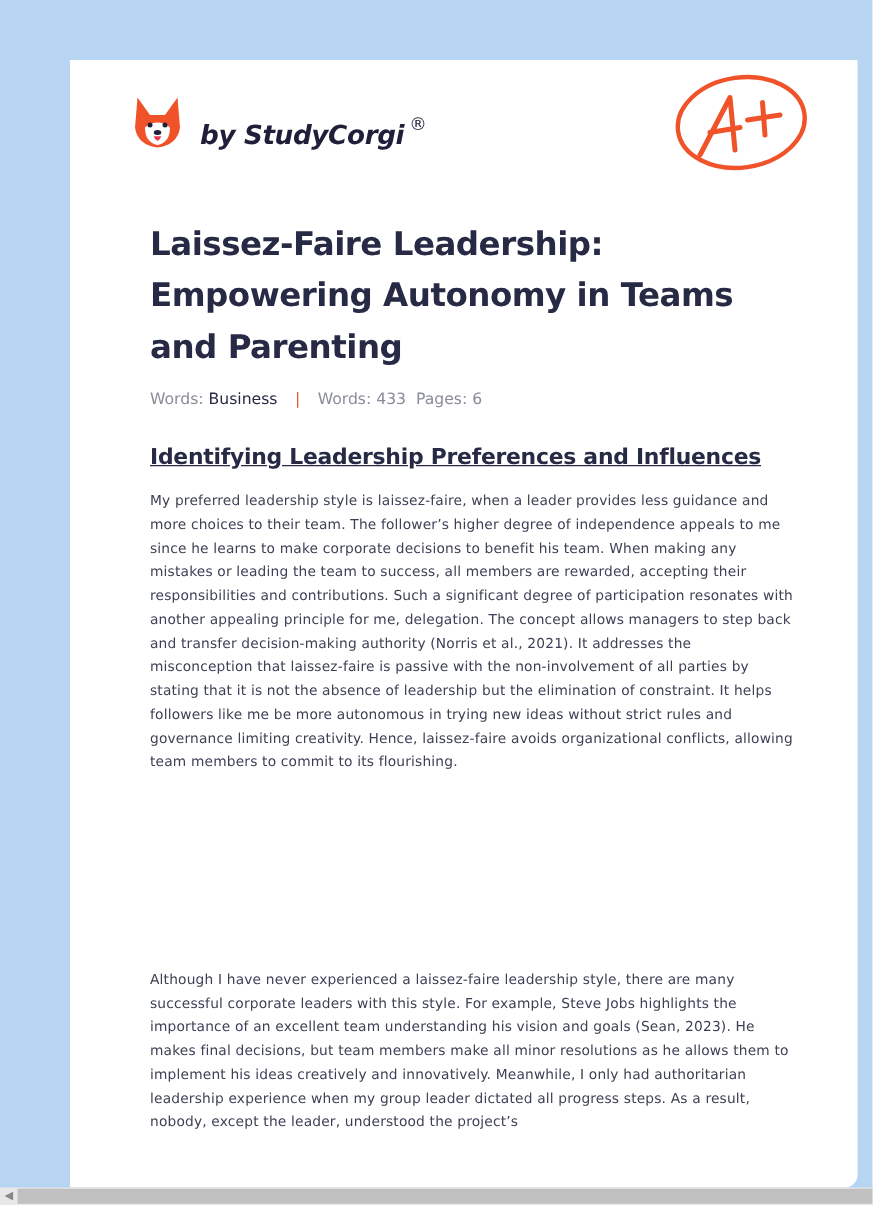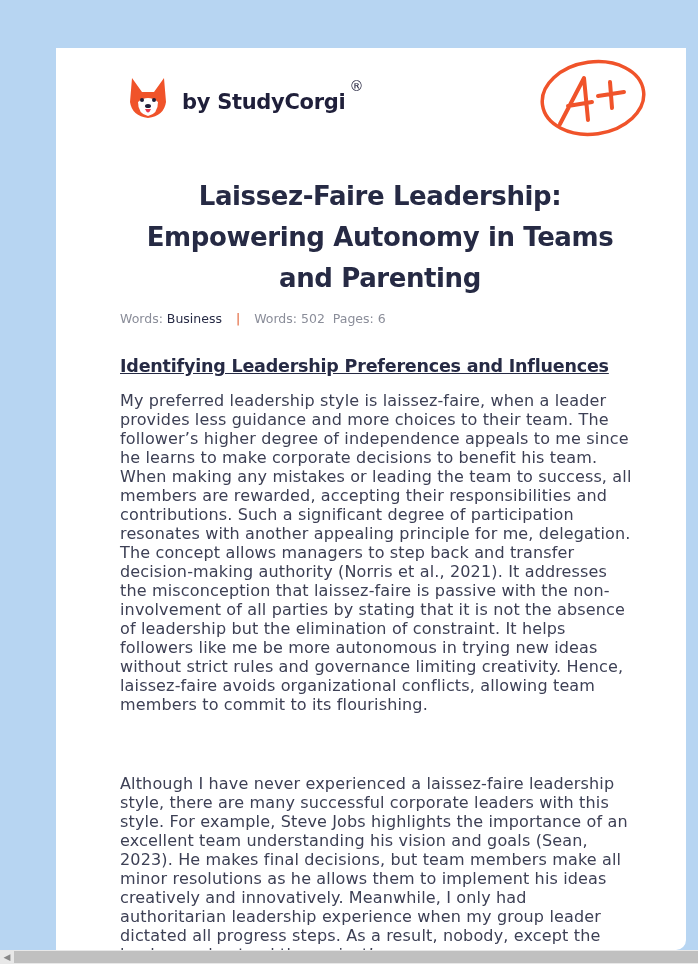--- a/index.html
+++ b/index.html
@@ -6,45 +6,45 @@
   body {
     width: 698px; height: 964px; overflow: hidden;
     background: #b7d5f2;
     font-family: "DejaVu Sans", sans-serif;
     position: relative;
   }
   .card {
     position: absolute; left: 56px; top: 48px; width: 630px; height: 902px;
     background: #ffffff; border-radius: 0 0 10px 0; overflow: hidden;
   }
-  .logo { position: absolute; left: 72px; top: 28px; display: flex; align-items: center; }
+  .logo { position: absolute; left: 50px; top: 28px; display: flex; align-items: flex-end; font-style: italic; }
   .logo-text {
     font-family: "DejaVu Sans", sans-serif; font-weight: bold; font-size: 21px;
     color: #1f1f3a; margin-left: 14px; margin-top: 8px; letter-spacing: -0.3px;
   }
   .logo-reg { font-size: 14px; color: #1f1f3a; position: relative; top: -12px; margin-left: 4px; }
   .grade { position: absolute; left: 482px; top: 10px; }
   .title {
     position: absolute; left: 64px; top: 128px; width: 520px;
     font-family: "DejaVu Sans", sans-serif; font-weight: bold; font-size: 26px;
-    line-height: 41px; color: #262a44; margin: 0; letter-spacing: -0.4px; text-align: center;
+    line-height: 41px; color: #262a44; margin: 0; letter-spacing: -0.4px;
   }
   .meta {
     position: absolute; left: 64px; top: 263px; font-size: 12.5px; color: #8a8d99;
     font-family: "DejaVu Sans", sans-serif;
   }
   .meta .topic-val { color: #262a44; }
   .meta .sep { color: #e0592a; margin: 0 10px; }
   .h2 {
     position: absolute; left: 64px; font-weight: bold; font-size: 17.5px; color: #262a44;
     line-height: 24px; margin: 0; width: 520px; letter-spacing: -0.2px;
     font-family: "DejaVu Sans", sans-serif;
   }
   .para {
-    position: absolute; left: 64px; width: 515px; font-size: 16px; line-height: 19px;
+    position: absolute; left: 64px; width: 515px; font-size: 11px; line-height: 19px;
     color: #3d4055; margin: 0; font-family: "DejaVu Sans", sans-serif; letter-spacing: 0.15px;
   }
   .scrollbar {
     position: absolute; left: 0; top: 950px; width: 698px; height: 14px; background: #e8e8e8;
   }
   .scroll-arrow {
     position: absolute; left: 2px; top: 2px; width: 10px; height: 10px;
     font-size: 9px; color: #888; line-height: 10px; text-align: center;
   }
   .scroll-thumb {
@@ -73,21 +73,21 @@
     <path d="M22 66 L46 20 L50 62 M30 48 L54 44" fill="none" stroke="#f0532a" stroke-width="4" stroke-linecap="round" stroke-linejoin="round"></path>
     <path d="M60 38 L86 34 M72 24 L74 50" fill="none" stroke="#f0532a" stroke-width="4" stroke-linecap="round"></path>
   </svg>
 
   <h1 class="title">Laissez-Faire Leadership: Empowering Autonomy in Teams and Parenting</h1>
 
   <div class="meta">
     <span>Words:</span>
     <span class="topic-val">Business</span>
     <span class="sep">|</span>
-    <span>Words: 502</span>&nbsp;
+    <span>Words: 433</span>&nbsp;
     <span>Pages: 6</span>
   </div>
 
   <h2 class="h2" style="top:306px;text-decoration:underline;">Identifying Leadership Preferences and Influences</h2>
   <p class="para" style="top:343px;">My preferred leadership style is laissez-faire, when a leader provides less guidance and more choices to their team. The follower’s higher degree of independence appeals to me since he learns to make corporate decisions to benefit his team. When making any mistakes or leading the team to success, all members are rewarded, accepting their responsibilities and contributions. Such a significant degree of participation resonates with another appealing principle for me, delegation. The concept allows managers to step back and transfer decision-making authority (Norris et al., 2021). It addresses the misconception that laissez-faire is passive with the non-involvement of all parties by stating that it is not the absence of leadership but the elimination of constraint. It helps followers like me be more autonomous in trying new ideas without strict rules and governance limiting creativity. Hence, laissez-faire avoids organizational conflicts, allowing team members to commit to its flourishing.</p>
 
   <p class="para" style="top:726px;">Although I have never experienced a laissez-faire leadership style, there are many successful corporate leaders with this style. For example, Steve Jobs highlights the importance of an excellent team understanding his vision and goals (Sean, 2023). He makes final decisions, but team members make all minor resolutions as he allows them to implement his ideas creatively and innovatively. Meanwhile, I only had authoritarian leadership experience when my group leader dictated all progress steps. As a result, nobody, except the leader, understood the project’s</p>
 </div>
 
 <div class="scrollbar">

